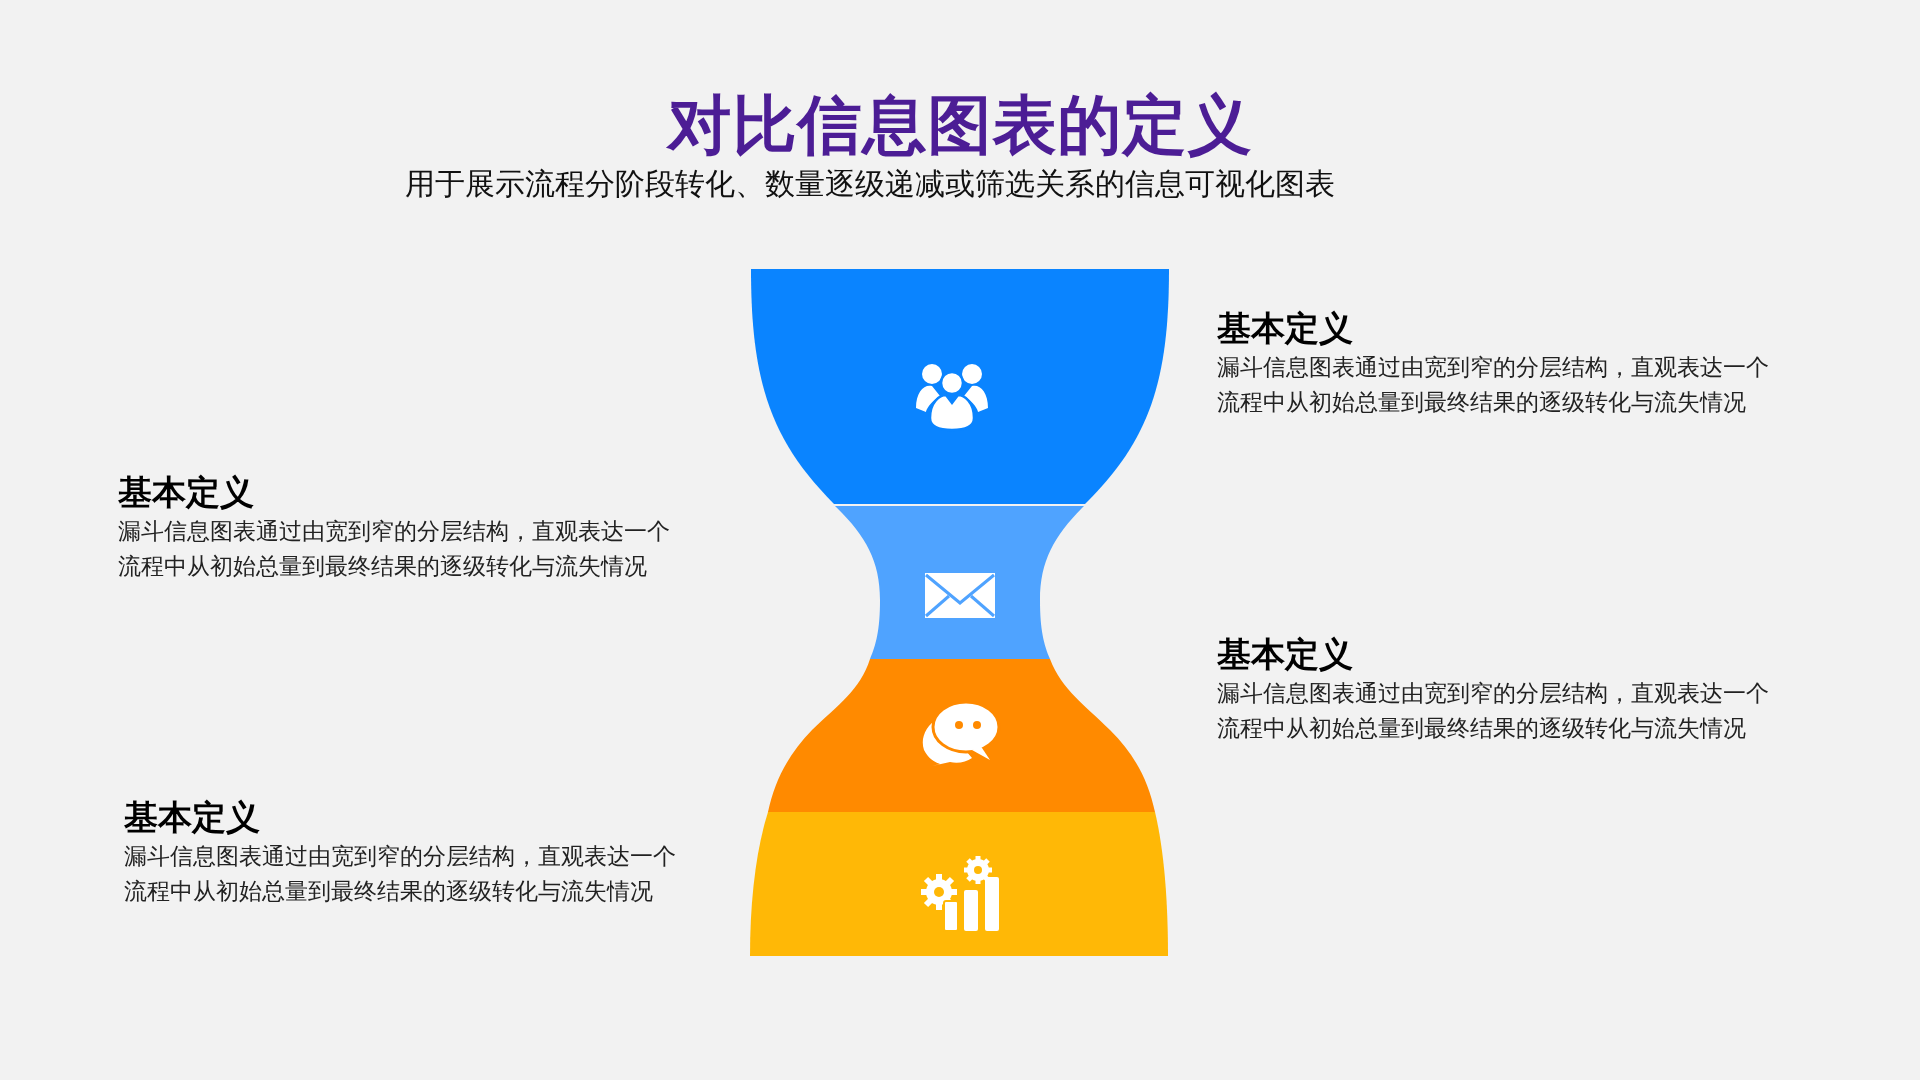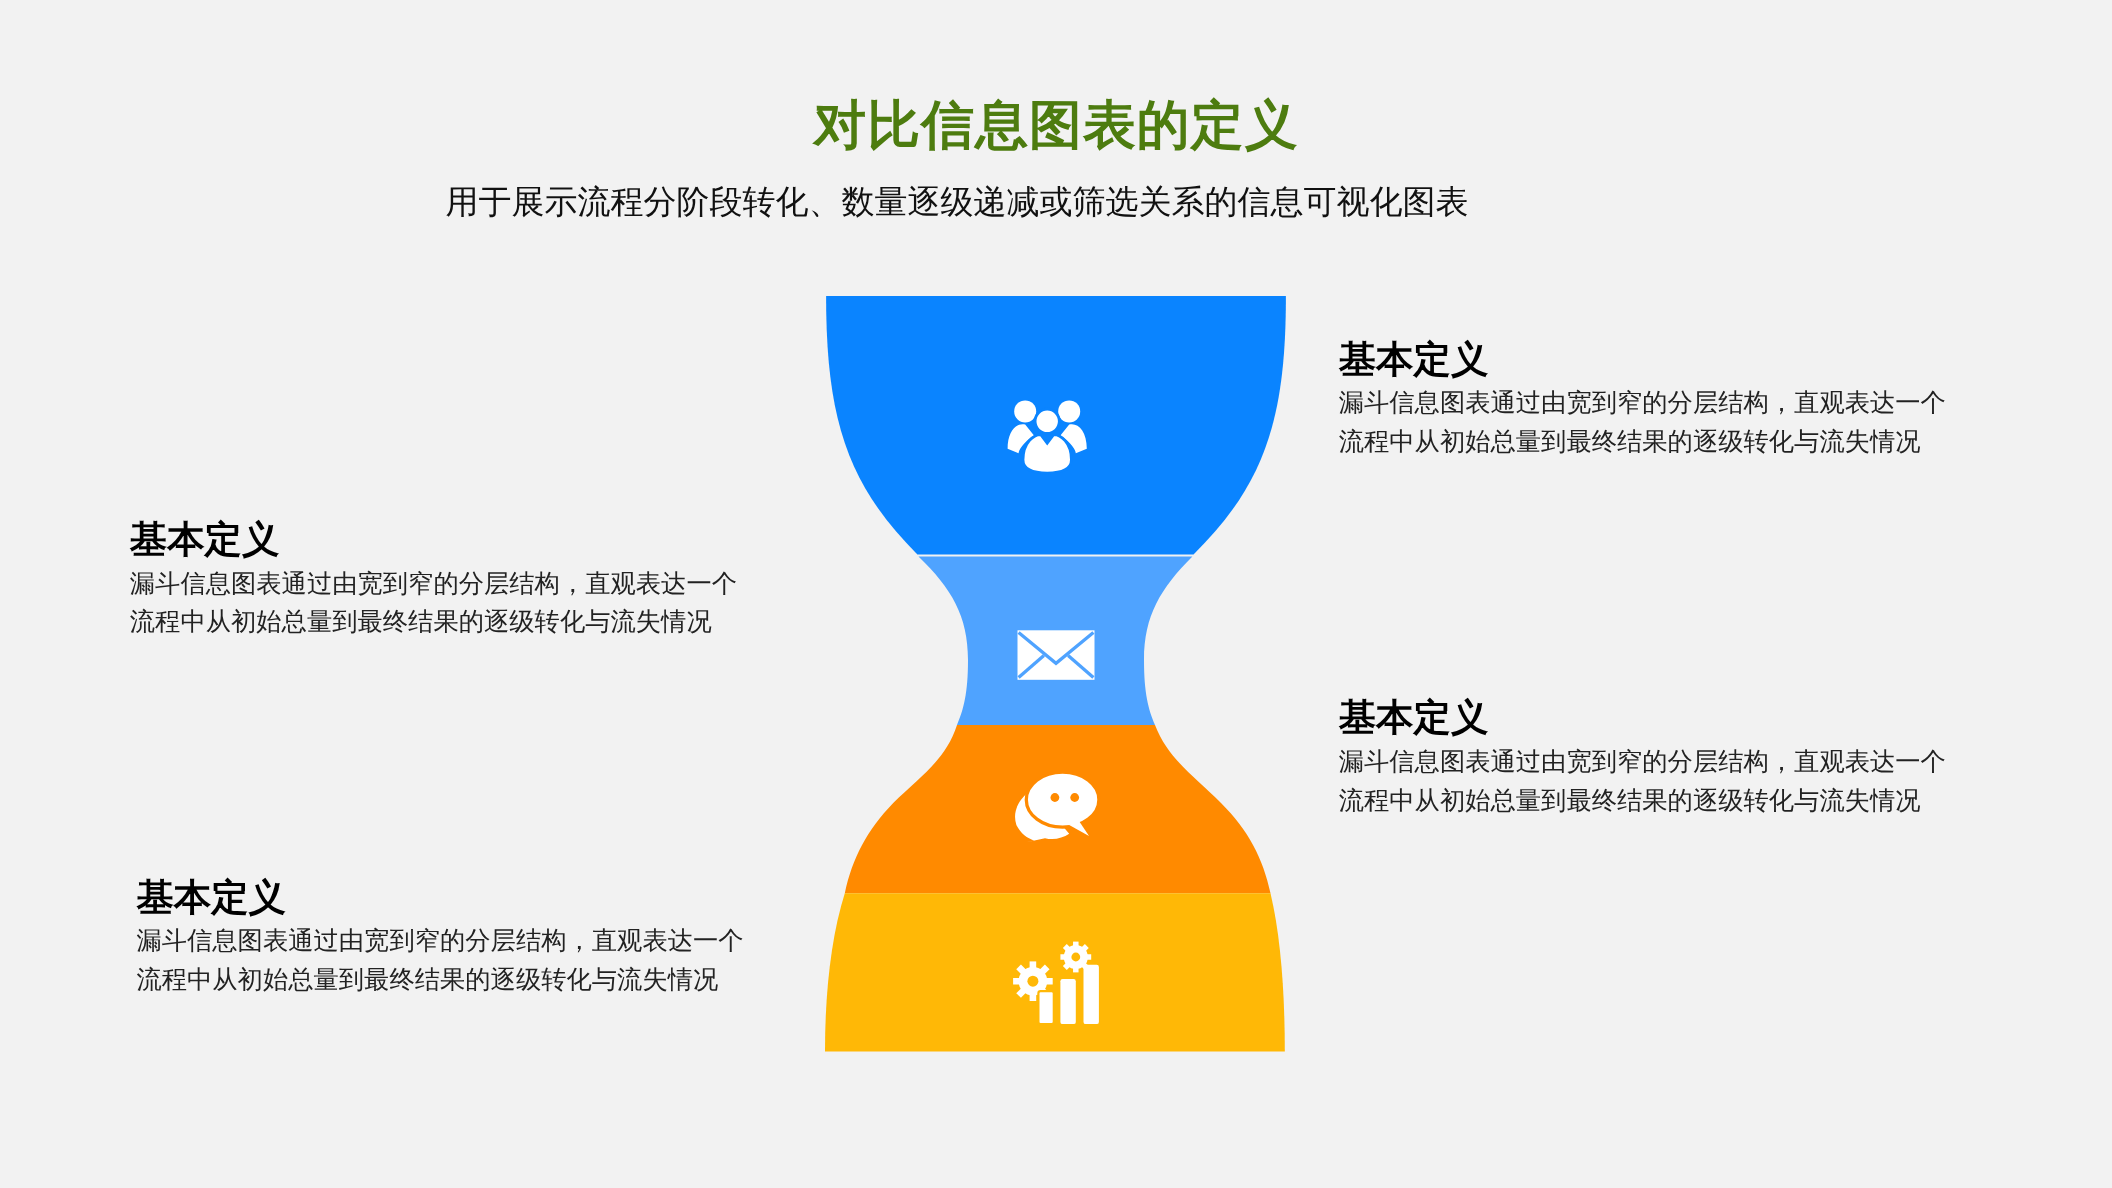--- a/index.html
+++ b/index.html
@@ -2,29 +2,29 @@
 <html><head>
 <meta charset="utf-8">
 <style>
   html, body { margin:0; padding:0; }
   body {
     width:1920px; height:1080px; background:#f2f2f2; position:relative; overflow:hidden;
     font-family: "DejaVu Sans", "Liberation Sans", sans-serif; color:#111;
   }
   .title {
     position:absolute; left:0; top:82px; width:1920px; text-align:center;
-    font-size:48px; font-weight:bold; letter-spacing:1px; color:#4d7c0f;
+    font-size:64px; font-weight:bold; letter-spacing:1px; color:#4c1d95;
   }
   .subtitle {
     position:absolute; left:0; top:164px; width:1740px; text-align:center;
     font-size:30px; color:#111;
   }
   .funnel { position:absolute; left:0; top:0; width:1920px; height:1080px; }
   .block { position:absolute; width:600px; }
-  .block .h { font-size:34px; font-weight:bold; color:#000; line-height:44px;font-family:Liberation Serif, serif; }
+  .block .h { font-size:34px; font-weight:bold; color:#000; line-height:44px; }
   .block .p { font-size:23px; line-height:35px; color:#222; }
 </style>
 </head>
 <body>
 
 <div class="title">对比信息图表的定义</div>
 <div class="subtitle">用于展示流程分阶段转化、数量逐级递减或筛选关系的信息可视化图表</div>
 
 <svg class="funnel" viewBox="0 0 1920 1080" xmlns="http://www.w3.org/2000/svg">
 

